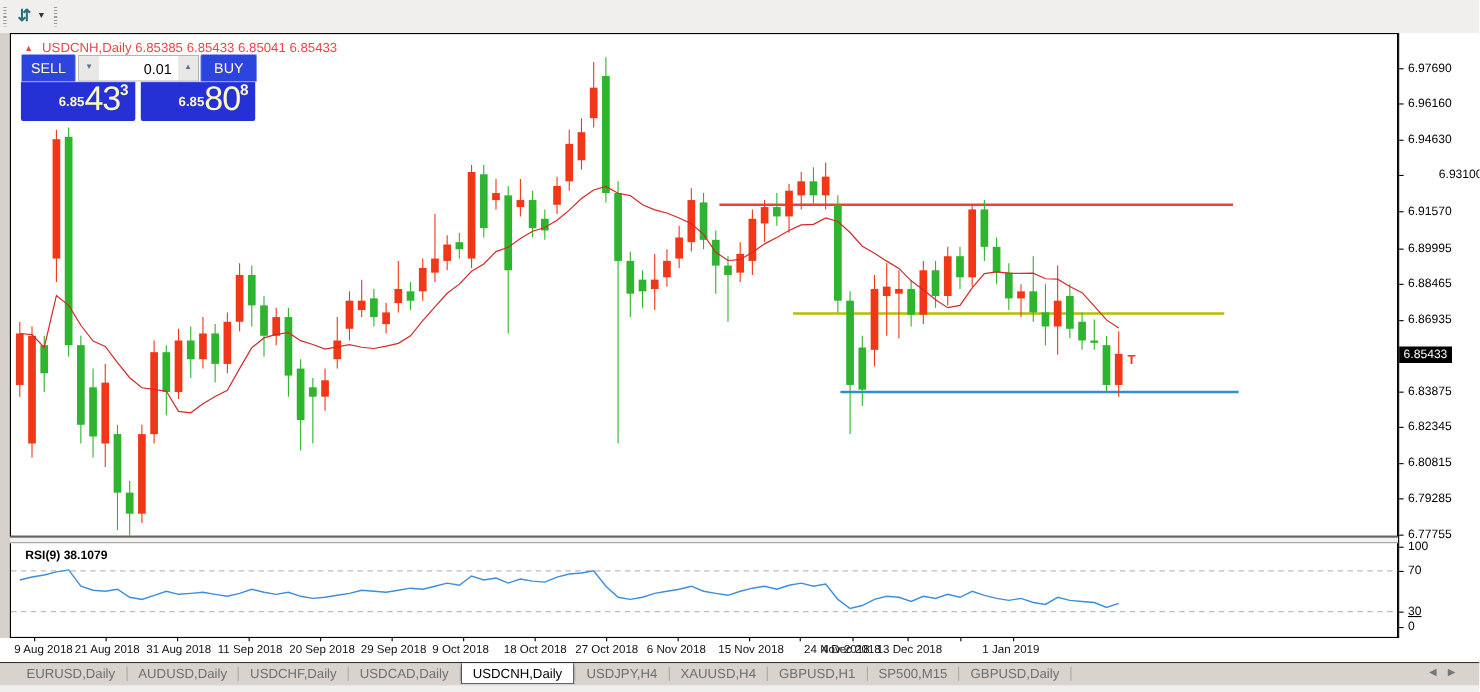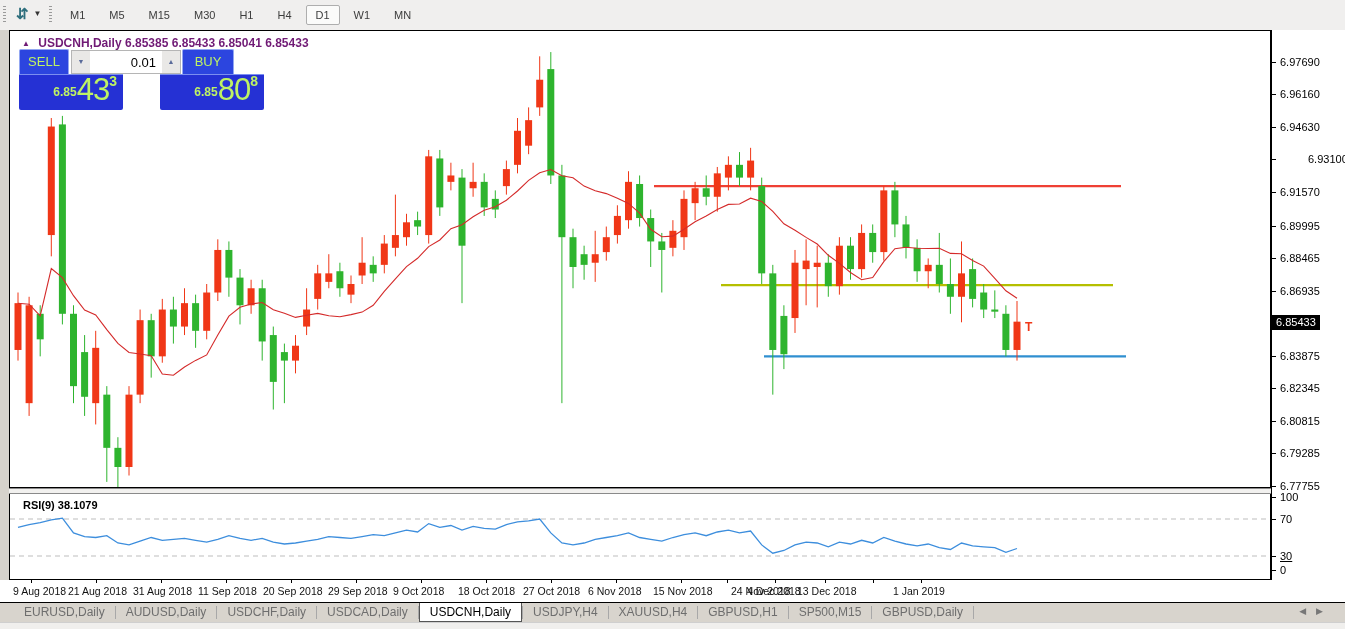--- a/index.html
+++ b/index.html
@@ -21,37 +21,37 @@
   #chart-frame{left:9px;top:30px;width:1262px;height:458px;background:#fff;border:1px solid #000;box-sizing:border-box;}
   #divider{left:9px;top:488px;width:1262px;height:6px;background:#f2f1ef;
            border-top:1px solid #8a8a8a;border-bottom:1px solid #8a8a8a;box-sizing:border-box;}
   #rsi-frame{left:9px;top:494px;width:1262px;height:86px;background:#fff;
              border-left:1px solid #000;border-right:1px solid #000;border-bottom:1px solid #000;box-sizing:border-box;}
   #axis-col{left:1271px;top:30px;width:74px;height:550px;border-left:1px solid #000;box-sizing:border-box;}
   .ptick-label{position:absolute;left:8px;font-size:11px;color:#000;white-space:nowrap;}
   .ptick-mark{position:absolute;left:0;width:4px;height:1px;background:#000;}
   #cur-tag{position:absolute;left:0px;font-size:11px;color:#fff;background:#000;padding:1px 4px 2px 4px;white-space:nowrap;}
   
-  #chart-title{left:22px;top:36px;font-size:12px;font-weight:700;color:#701a75;}
+  #chart-title{left:22px;top:36px;font-size:12px;font-weight:400;color:#ef4444;}
   #chart-title .tri{font-size:8px;vertical-align:1px;margin-right:5px;}
   #rsi-label{left:23px;top:499px;font-size:11px;font-weight:600;color:#000;}
   
   #trade-panel{left:19px;top:49px;width:213px;height:60px;}
-  .tp-box{position:absolute;background:#2531d4;color:#bef264;}
+  .tp-box{position:absolute;background:#2531d4;color:#fef9c3;}
   #sell-btn{left:0;top:0;width:48px;height:24px;background:#2c45df;border:1px solid #93a7f2;border-bottom:none;
             font-size:13px;text-align:center;line-height:24px;cursor:pointer;border-radius:2px 2px 0 0;}
   #buy-btn{left:163px;top:0;width:50px;height:24px;background:#2c45df;border:1px solid #93a7f2;border-bottom:none;
            font-size:13px;text-align:center;line-height:24px;cursor:pointer;border-radius:2px 2px 0 0;}
   #vol-wrap{left:52px;top:1px;width:108px;height:22px;background:#fff;border:1px solid #b5b5b5;display:flex;justify-content:space-between;}
   .spin{width:18px;height:22px;background:#e9e8e6;color:#5a6b9a;font-size:7px;line-height:22px;text-align:center;cursor:pointer;}
   #vol-field{flex:1;border:none;outline:none;font-size:13px;text-align:right;padding-right:6px;width:60px;
              font-family:"Liberation Sans",sans-serif;}
   .bigprice{top:25px;height:35px;border-radius:0 0 2px 2px;cursor:pointer;border-top:1px solid #7c8ff0;}
   #sell-price{left:0;width:104px;}
-  #buy-price{left:109px;width:104px;margin-left:32px;}
+  #buy-price{left:109px;width:104px;}
   .bp-inner{position:absolute;right:6px;bottom:2px;white-space:nowrap;}
   .bp-small{font-size:12px;font-weight:bold;vertical-align:4px;}
   .bp-big{font-size:31px;font-weight:400;letter-spacing:-1px;}
   .bp-sup{font-size:14px;font-weight:bold;vertical-align:14px;}
   
   #date-axis{left:0px;top:580px;width:1271px;height:22px;background:#fff;}
   .dlabel{position:absolute;top:5px;font-size:10.5px;color:#111;white-space:nowrap;}
   .dtick{position:absolute;top:0;width:1px;height:3px;background:#000;}
   
   #tab-line{left:0;top:602px;width:1345px;height:1px;background:#000;}
@@ -64,31 +64,20 @@
   #statusbar{left:0;top:622px;width:1345px;height:7px;background:#f0efed;border-top:1px solid #cfcfcf;}
   svg{display:block;}
 </style>
 </head>
 <body>
 
 <div id="toolbar" class="abs">
   <div class="grip abs" style="left:3px"></div>
   <div id="tool-icon" class="abs">⇵<span class="caret">▼</span></div>
   <div class="grip abs" style="left:49px"></div>
-  <div id="tf-row" class="abs">
-      <span class="tfbtn">M1</span>
-      <span class="tfbtn">M5</span>
-      <span class="tfbtn">M15</span>
-      <span class="tfbtn">M30</span>
-      <span class="tfbtn">H1</span>
-      <span class="tfbtn">H4</span>
-      <span class="tfbtn active">D1</span>
-      <span class="tfbtn">W1</span>
-      <span class="tfbtn">MN</span>
-    </div>
 </div>
 
 <div id="left-strip" class="abs"></div>
 
 <div id="chart-frame" class="abs">
   <svg id="price-svg" width="1260" height="456">
       <line x1="644" x2="1111" y1="155.12085860942568" y2="155.12085860942568" stroke="#ef4034" stroke-width="2.2"></line>
       <line x1="711" x2="1103" y1="254.06626224918318" y2="254.06626224918318" stroke="#b5bf00" stroke-width="2.2"></line>
       <line x1="754" x2="1116" y1="325.34951003266457" y2="325.34951003266457" stroke="#2f8fd0" stroke-width="2.2"></line>
       <line x1="8" x2="8" y1="261.5137657489495" y2="329.60522631824506" stroke="#f03717" stroke-width="1"></line>

